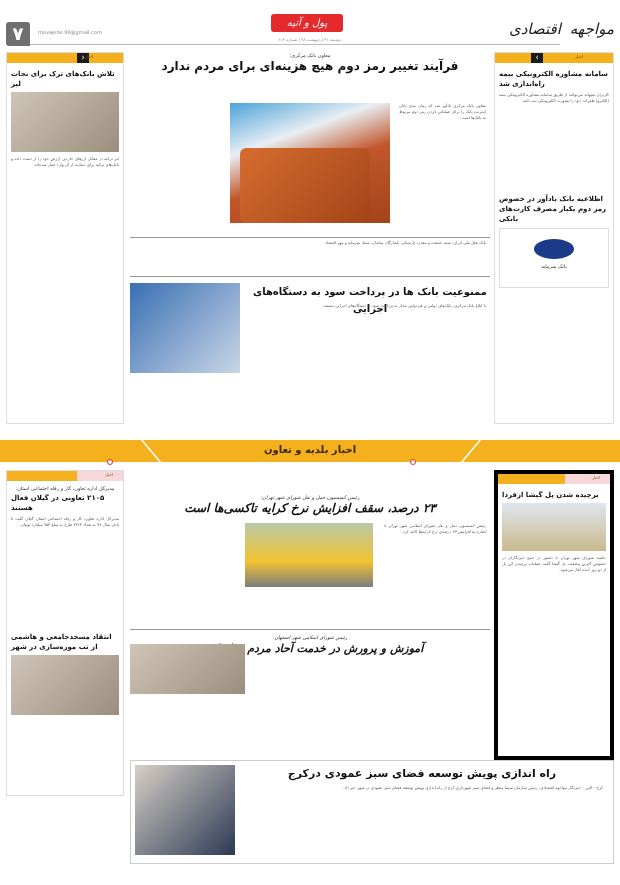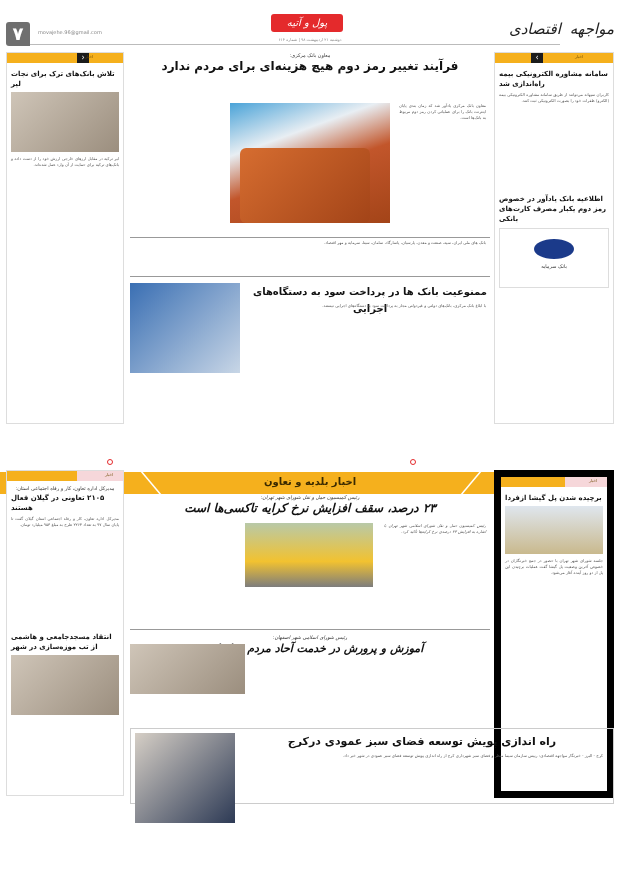--- a/index.html
+++ b/index.html
@@ -26,21 +26,21 @@
   .body-text { font-size: 4px; line-height: 6.2px; color: #555; text-align: justify; padding: 0 4px; }
   .ph { background: linear-gradient(135deg,#cfc5b8,#9b8e7e); }
 
   .center { position: absolute; left: 130px; top: 52px; width: 360px; }
   .kicker { font-size: 5px; text-align: center; color: #333; }
   .headline { font-weight: bold; font-size: 12px; text-align: center; color: #111; line-height: 17px; }
   .cap-rule { height: 1px; background: #999; margin: 2px 0; }
   .main-photo { position: absolute; left: 100px; top: 28px; width: 160px; height: 120px; background: linear-gradient(160deg,#4aa3d8 0,#e8eef3 30%,#c2562b 55%,#a34418 100%); }
   .main-photo .wallet { position: absolute; left: 10px; top: 45px; width: 130px; height: 75px; background: linear-gradient(135deg,#d66d30,#a34418); border-radius: 6px; }
 
-  .sec-head { position: absolute; left: 0; top: 440px; width: 532px; height: 22px; background: #f5b01d; margin-top: 32px; }
+  .sec-head { position: absolute; left: 0; top: 440px; width: 620px; height: 22px; background: #f5b01d; }
   .sec-head .title { position: absolute; left: 0; width: 620px; text-align: center; top: 4px; font-weight: bold; font-size: 10px; color: #3a2a00; }
   .sec-head .diag { position: absolute; top: 0; width: 2px; height: 22px; background: #fff; }
   .dot { position: absolute; width: 6px; height: 6px; border-radius: 50%; border: 1px solid #e42a2c; background: #fff; top: 459px; }
 </style>
 </head>
 <body>
 
 <div class="masthead">
   <div class="page-num">۷</div>
   <div class="email">movajehe.96@gmail.com</div>
@@ -119,27 +119,27 @@
   <div style="position:relative;height:110px;">
     <div class="ph" style="position:absolute;left:115px;top:6px;width:128px;height:64px;background:linear-gradient(180deg,#b8c9a8,#f2c230 60%,#7d7d7d);"></div>
     <div class="body-text" style="position:absolute;right:0;top:6px;width:110px;">رئیس کمیسیون حمل و نقل شورای اسلامی شهر تهران با اشاره به افزایش ۲۳ درصدی نرخ کرایه‌ها تأکید کرد.</div>
   </div>
   <div class="cap-rule"></div>
   <div class="kicker" style="margin-top:4px;">رئیس شورای اسلامی شهر اصفهان:</div>
   <div class="headline" style="font-size:11px;">آموزش و پرورش در خدمت آحاد مردم قرار است</div>
   <div class="ph" style="position:absolute;left:0;top:150px;width:115px;height:50px;"></div>
 </div>
 
-<div class="col" style="left:494px;top:470px;width:120px;height:328px;border:7px solid #000000;">
+<div class="col" style="left:494px;top:470px;width:120px;height:290px;border:4px solid #000000;">
   <div class="tabbar pink">
       <div class="pink-part"></div>
       <span class="tab-label" style="right:10px;">اخبار</span>
     </div>
   <div class="box-title">برچیده شدن پل گیشا ازفردا</div>
   <div class="ph" style="height:48px;margin:0 4px 4px;background:linear-gradient(180deg,#dfe6ee,#c9b98d);"></div>
   <div class="body-text">جلسه شورای شهر تهران با حضور در جمع خبرنگاران در خصوص آخرین وضعیت پل گیشا گفت عملیات برچیدن این پل از دو روز آینده آغاز می‌شود.</div>
 </div>
 
-<div style="position:absolute;left:130px;top:728px;width:484px;height:76px;border:1px solid #ccc;padding-left:40px;">
+<div style="position:absolute;left:130px;top:760px;width:484px;height:104px;border:1px solid #ccc;padding-left:40px;">
   <div class="ph" style="position:absolute;left:4px;top:4px;width:100px;height:90px;background:linear-gradient(135deg,#d6cfc6,#2d3a55);"></div>
   <div class="headline" style="position:absolute;right:6px;top:4px;width:370px;font-size:11px;">راه اندازی پویش توسعه فضای سبز عمودی درکرج</div>
   <div class="body-text" style="position:absolute;right:6px;top:24px;width:370px;">کرج - البرز - خبرنگار مواجهه اقتصادی: رییس سازمان سیما منظر و فضای سبز شهرداری کرج از راه اندازی پویش توسعه فضای سبز عمودی در شهر خبر داد.</div>
 </div>
 
 </body></html>

